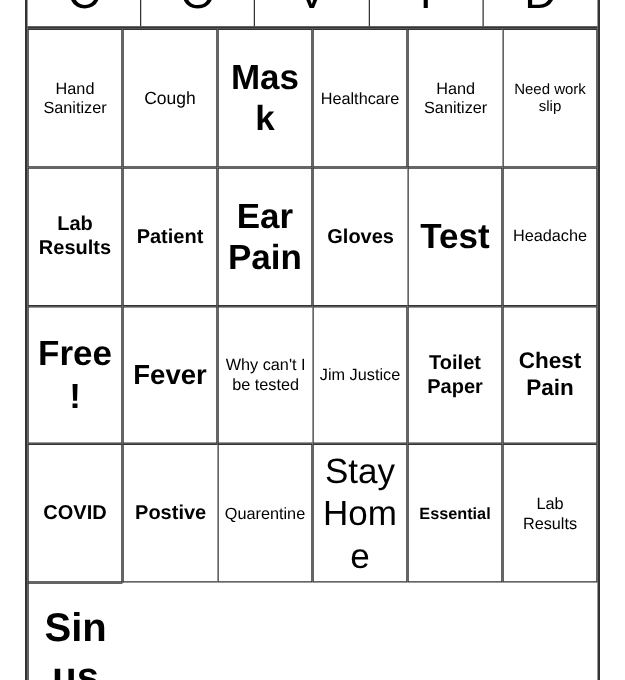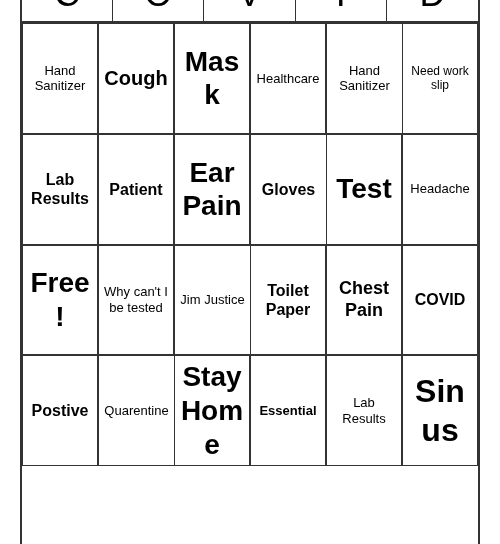--- a/index.html
+++ b/index.html
@@ -64,21 +64,21 @@
       <div class="bingo-header-cell">O</div>
       <div class="bingo-header-cell">V</div>
       <div class="bingo-header-cell">I</div>
       <div class="bingo-header-cell">D</div>
     </div>
   <div class="bingo-grid">
   <div class="bingo-cell">
         <span style="font-size: 13px; font-weight: normal; line-height: 1.2;">Hand Sanitizer</span>
       </div>
       <div class="bingo-cell">
-        <span style="font-size: 20px; font-weight: bold; line-height: 1.2;">Cough</span>
+        <span style="font-size: 14px; font-weight: normal; line-height: 1.2;">Cough</span>
       </div>
       <div class="bingo-cell">
         <span style="font-size: 28px; font-weight: bold; line-height: 1.2;">Mask</span>
       </div>
       <div class="bingo-cell">
         <span style="font-size: 13px; font-weight: normal; line-height: 1.2;">Healthcare</span>
       </div>
       <div class="bingo-cell">
         <span style="font-size: 13px; font-weight: normal; line-height: 1.2;">Hand Sanitizer</span>
       </div>
@@ -100,20 +100,23 @@
       <div class="bingo-cell">
         <span style="font-size: 28px; font-weight: bold; line-height: 1.2;">Test</span>
       </div>
       <div class="bingo-cell">
         <span style="font-size: 13px; font-weight: normal; line-height: 1.2;">Headache</span>
       </div>
       <div class="bingo-cell">
         <span style="font-size: 28px; font-weight: bold; line-height: 1.2;">Free!</span>
       </div>
       <div class="bingo-cell">
+        <span style="font-size: 22px; font-weight: bold; line-height: 1.2;">Fever</span>
+      </div>
+      <div class="bingo-cell">
         <span style="font-size: 13px; font-weight: normal; line-height: 1.2;">Why can't I be tested</span>
       </div>
       <div class="bingo-cell">
         <span style="font-size: 13px; font-weight: normal; line-height: 1.2;">Jim Justice</span>
       </div>
       <div class="bingo-cell">
         <span style="font-size: 16px; font-weight: bold; line-height: 1.2;">Toilet Paper</span>
       </div>
       <div class="bingo-cell">
         <span style="font-size: 18px; font-weight: bold; line-height: 1.2;">Chest Pain</span>
@@ -121,21 +124,21 @@
       <div class="bingo-cell">
         <span style="font-size: 16px; font-weight: bold; line-height: 1.2;">COVID</span>
       </div>
       <div class="bingo-cell">
         <span style="font-size: 16px; font-weight: bold; line-height: 1.2;">Postive</span>
       </div>
       <div class="bingo-cell">
         <span style="font-size: 13px; font-weight: normal; line-height: 1.2;">Quarentine</span>
       </div>
       <div class="bingo-cell">
-        <span style="font-size: 28px; font-weight: bold; line-height: 1.2;">Stay Home</span>
+        <span style="font-size: 28px; font-weight: normal; line-height: 1.2;">Stay Home</span>
       </div>
       <div class="bingo-cell">
         <span style="font-size: 13px; font-weight: bold; line-height: 1.2;">Essential</span>
       </div>
       <div class="bingo-cell">
         <span style="font-size: 13px; font-weight: normal; line-height: 1.2;">Lab Results</span>
       </div>
       <div class="bingo-cell">
         <span style="font-size: 32px; font-weight: bold; line-height: 1.2;">Sinus</span>
       </div>

